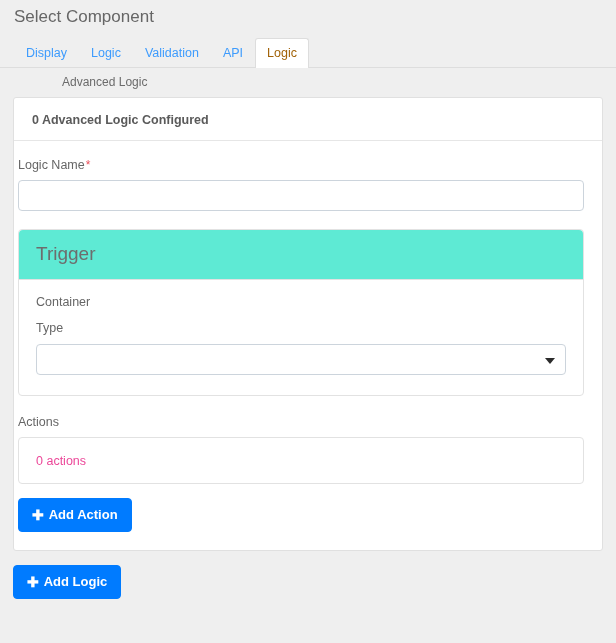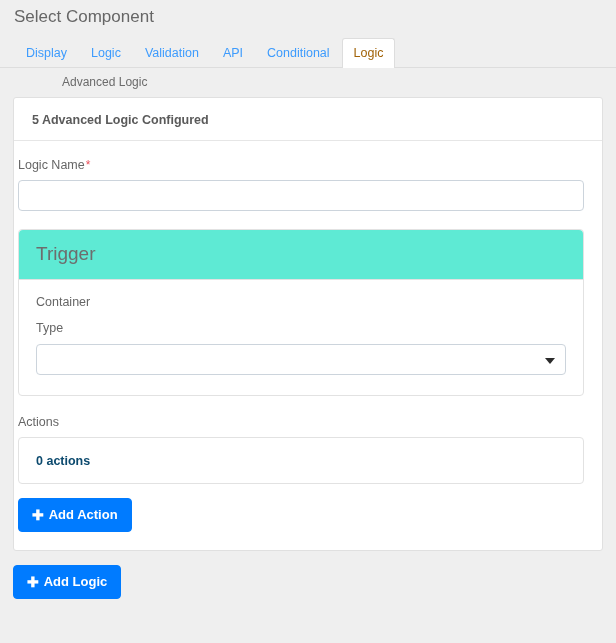--- a/index.html
+++ b/index.html
@@ -178,22 +178,22 @@
     line-height: 16px;
   }
   .actions-box {
     border: 1px solid #e2e2e2;
     border-radius: 4px;
     background: #fff;
     padding: 13px 17px 14px 17px;
   }
   .actions-box-text {
     font-size: 12.5px;
-    font-weight: bold;
-    color: #0c4a6e;
+    font-weight: normal;
+    color: #ec4899;
     line-height: 16px;
   }
 
   .btn {
     display: inline-flex;
     align-items: center;
     gap: 5px;
     background: #007bff;
     color: #fff;
     border: 1px solid #007bff;
@@ -226,32 +226,31 @@
 
 
 <div class="page-title">Select Component</div>
 
 
 <div class="tabs">
   <div class="tab">Display</div>
   <div class="tab">Logic</div>
   <div class="tab">Validation</div>
   <div class="tab">API</div>
-  <div class="tab">Conditional</div>
   <div class="tab active">Logic</div>
 </div>
 
 
 <div class="section-label">Advanced Logic</div>
 
 
 <div class="logic-card">
 
   <div class="logic-card-header">
-    <span class="logic-card-header-text">5 Advanced Logic Configured</span>
+    <span class="logic-card-header-text">0 Advanced Logic Configured</span>
   </div>
 
   <div class="logic-card-body">
 
     
     <label class="field-label">
       <span>Logic Name</span><span class="req-star">*</span>
     </label>
     <input class="text-input" type="text" placeholder="" style="">
 

